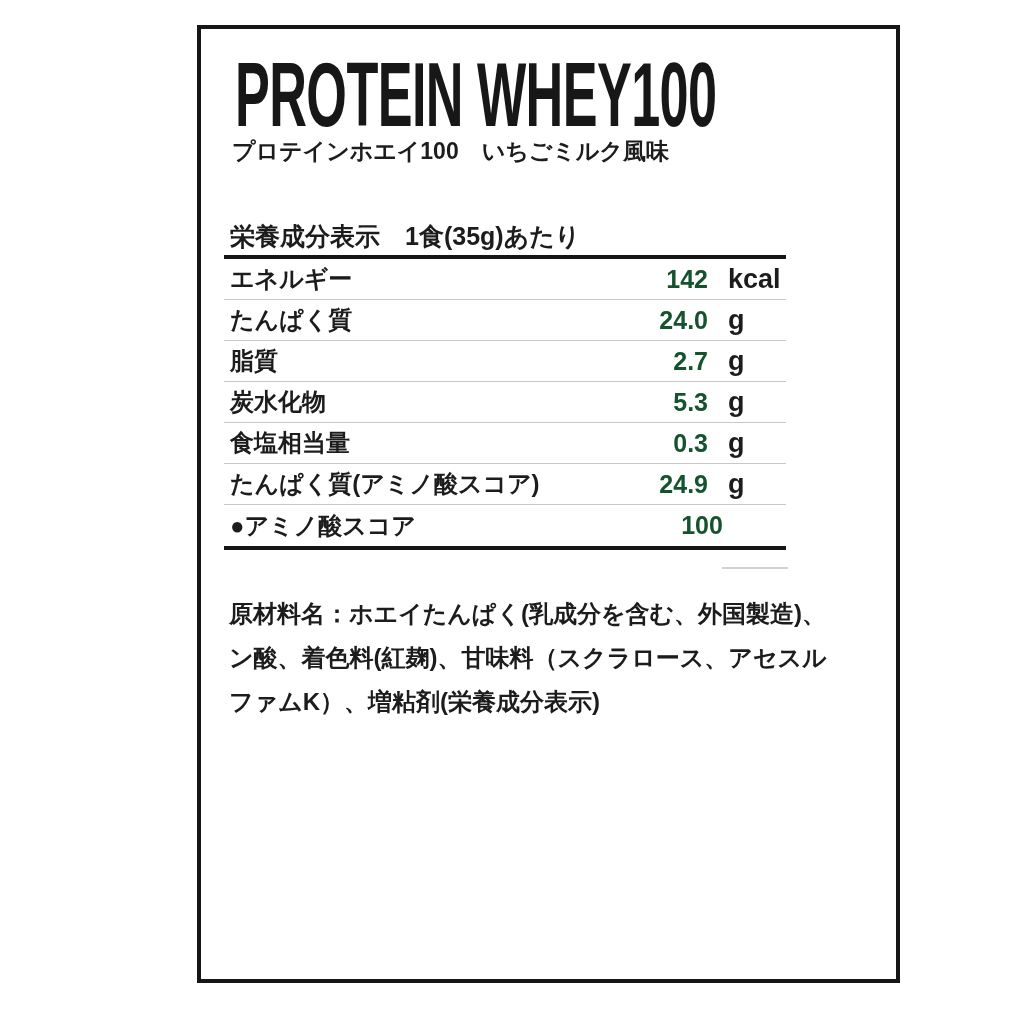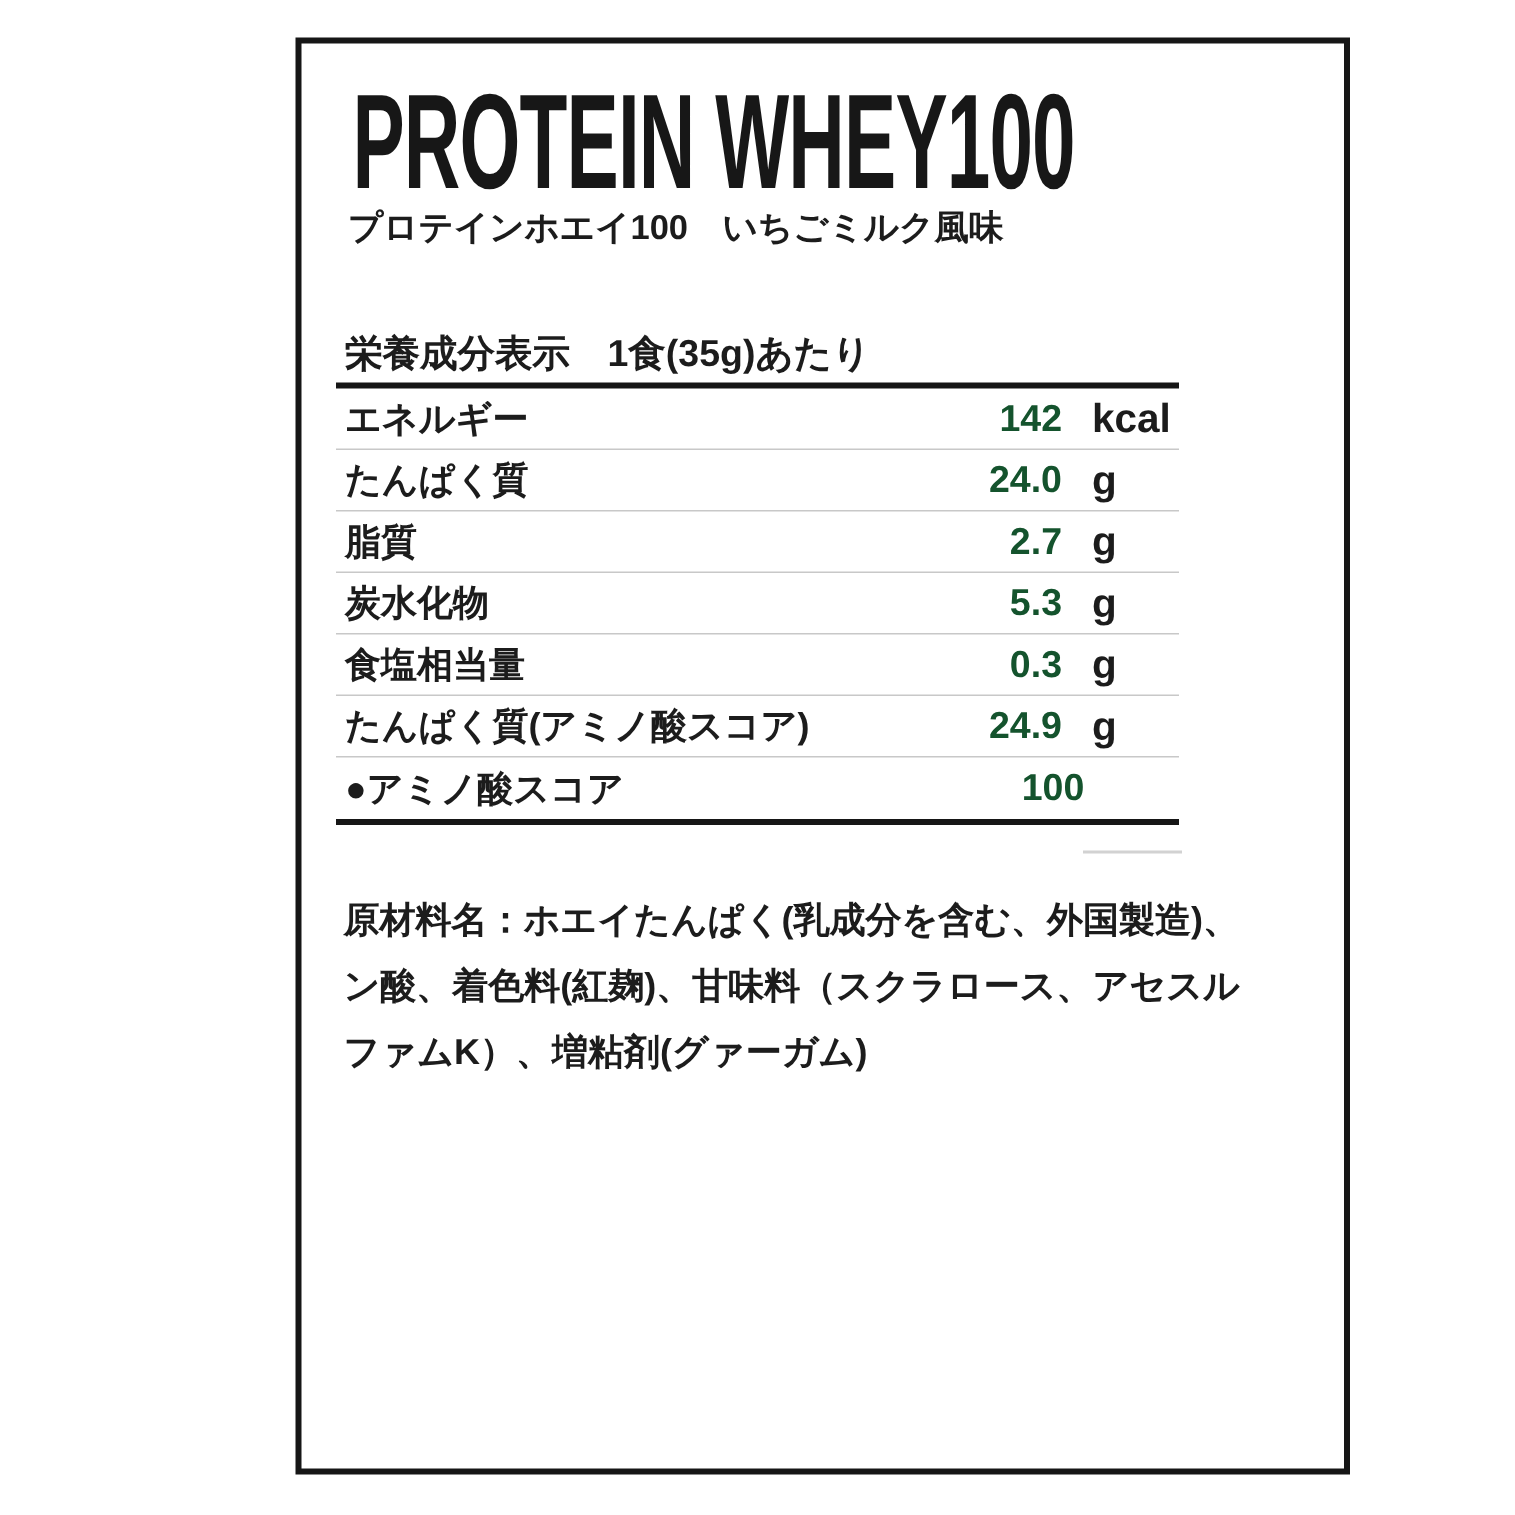--- a/index.html
+++ b/index.html
@@ -173,17 +173,17 @@
         </div>
 
       </div>
     </div>
 
     <div class="faint-rule"></div>
 
     <div class="details">
       <div class="d-line">原材料名：ホエイたんぱく(乳成分を含む、外国製造)、</div>
       <div class="d-line">ン酸、着色料(紅麹)、甘味料（スクラロース、アセスル</div>
-      <div class="d-line">ファムK）、増粘剤(グァーガム)</div>
+      <div class="d-line">ファムK）、増粘剤(栄養成分表示)</div>
     </div>
 
   </div>
 </div>
 
 </body></html>

